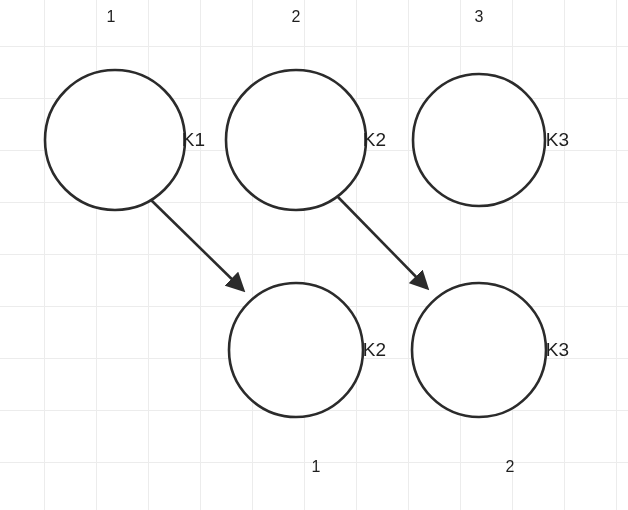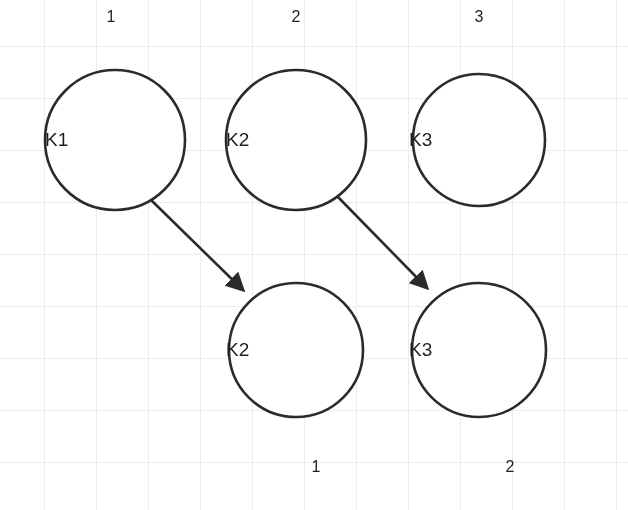--- a/index.html
+++ b/index.html
@@ -21,21 +21,21 @@
     font-family: "Liberation Sans", sans-serif;
   }
   .diagram-svg {
     position: absolute;
     left: 0;
     top: 0;
   }
   .node-label {
     position: absolute;
     width: 160px;
-    text-align: left;
+    text-align: right;
     font-size: 19px;
     color: #1f1f1f;
     font-family: "Liberation Sans", sans-serif;
     white-space: nowrap;
   }
   .index-label {
     position: absolute;
     width: 40px;
     text-align: center;
     font-size: 16px;

